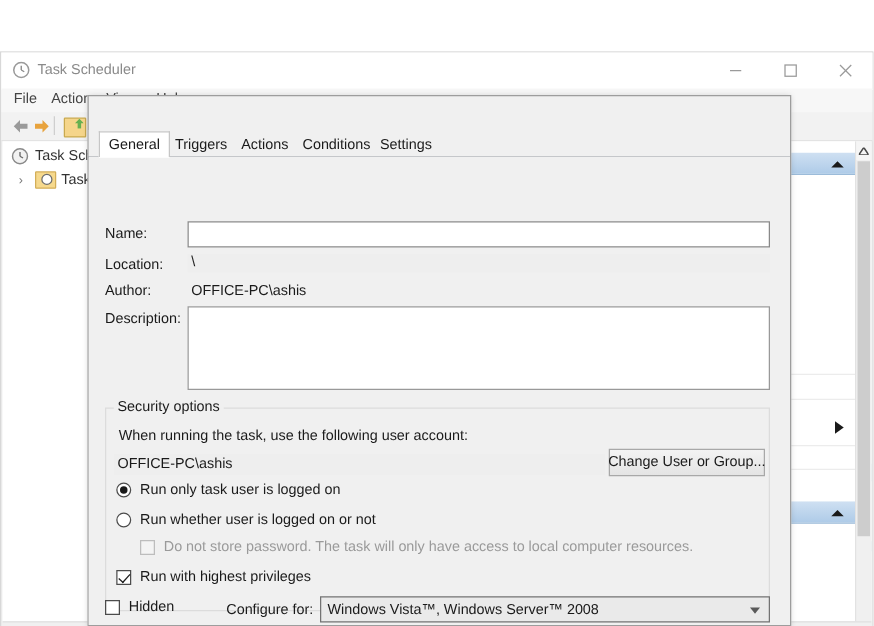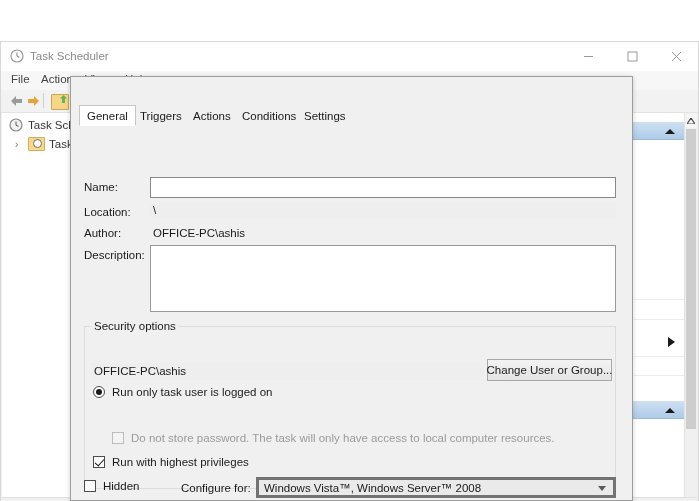--- a/index.html
+++ b/index.html
@@ -449,21 +449,21 @@
   }
   .disabled { color: #9a9a9a; }
   .disabled .check {
     border-color: #bdbdbd;
     background: #f4f4f4;
   }
 
   .combo {
     position: absolute;
     background: #eaeaea;
-    border: 3px solid #737373;
+    border: 1px solid #737373;
     box-sizing: border-box;
     display: flex; align-items: center;
     font-size: 11.5px;
     color: #1a1a1a;
     padding-left: 5px;
     white-space: nowrap;
   }
   .combo-arrow {
     position: absolute;
     right: 7px; top: 50%;
@@ -623,29 +623,34 @@
 
       <span class="lbl" style="left:13px; top:102px;text-align:right;">Author:</span>
       <span class="plaintext" style="left:82px; top:102px;">OFFICE-PC\ashis</span>
 
       <span class="lbl" style="left:13px; top:124px;">Description:</span>
       <div class="textarea" style="left:79px; top:120px; width:466px; height:67px;"></div>
 
       <div class="group" style="left:13px; top:201px; width:532px; height:163px;"></div>
       <span class="group-title" style="left:20px; top:195px;">Security options</span>
 
+      <span class="lbl" style="left:24px; top:218px;">When running the task, use the following user account:</span>
 
       <div class="readonly" style="left:20px; top:238px; width:393px; height:17px; line-height:17px;">OFFICE-PC\ashis</div>
       <div class="btn" style="left:416px; top:234px; width:125px; height:22px;">Change User or Group...</div>
 
       <div class="radio-row" style="left:22px; top:261px;">
         <span class="radio on"></span>
         <span>Run only task user is logged on</span>
       </div>
 
+      <div class="radio-row" style="left:22px; top:285px;">
+        <span class="radio"></span>
+        <span>Run whether user is logged on or not</span>
+      </div>
 
       <div class="check-row" style="left:22px; top:331px;">
         <span class="check on"></span>
         <span>Run with highest privileges</span>
       </div>
 
       <div class="check-row disabled" style="left:41px; top:307px;">
         <span class="check"></span>
         <span>Do not store password.  The task will only have access to local computer resources.</span>
       </div>

